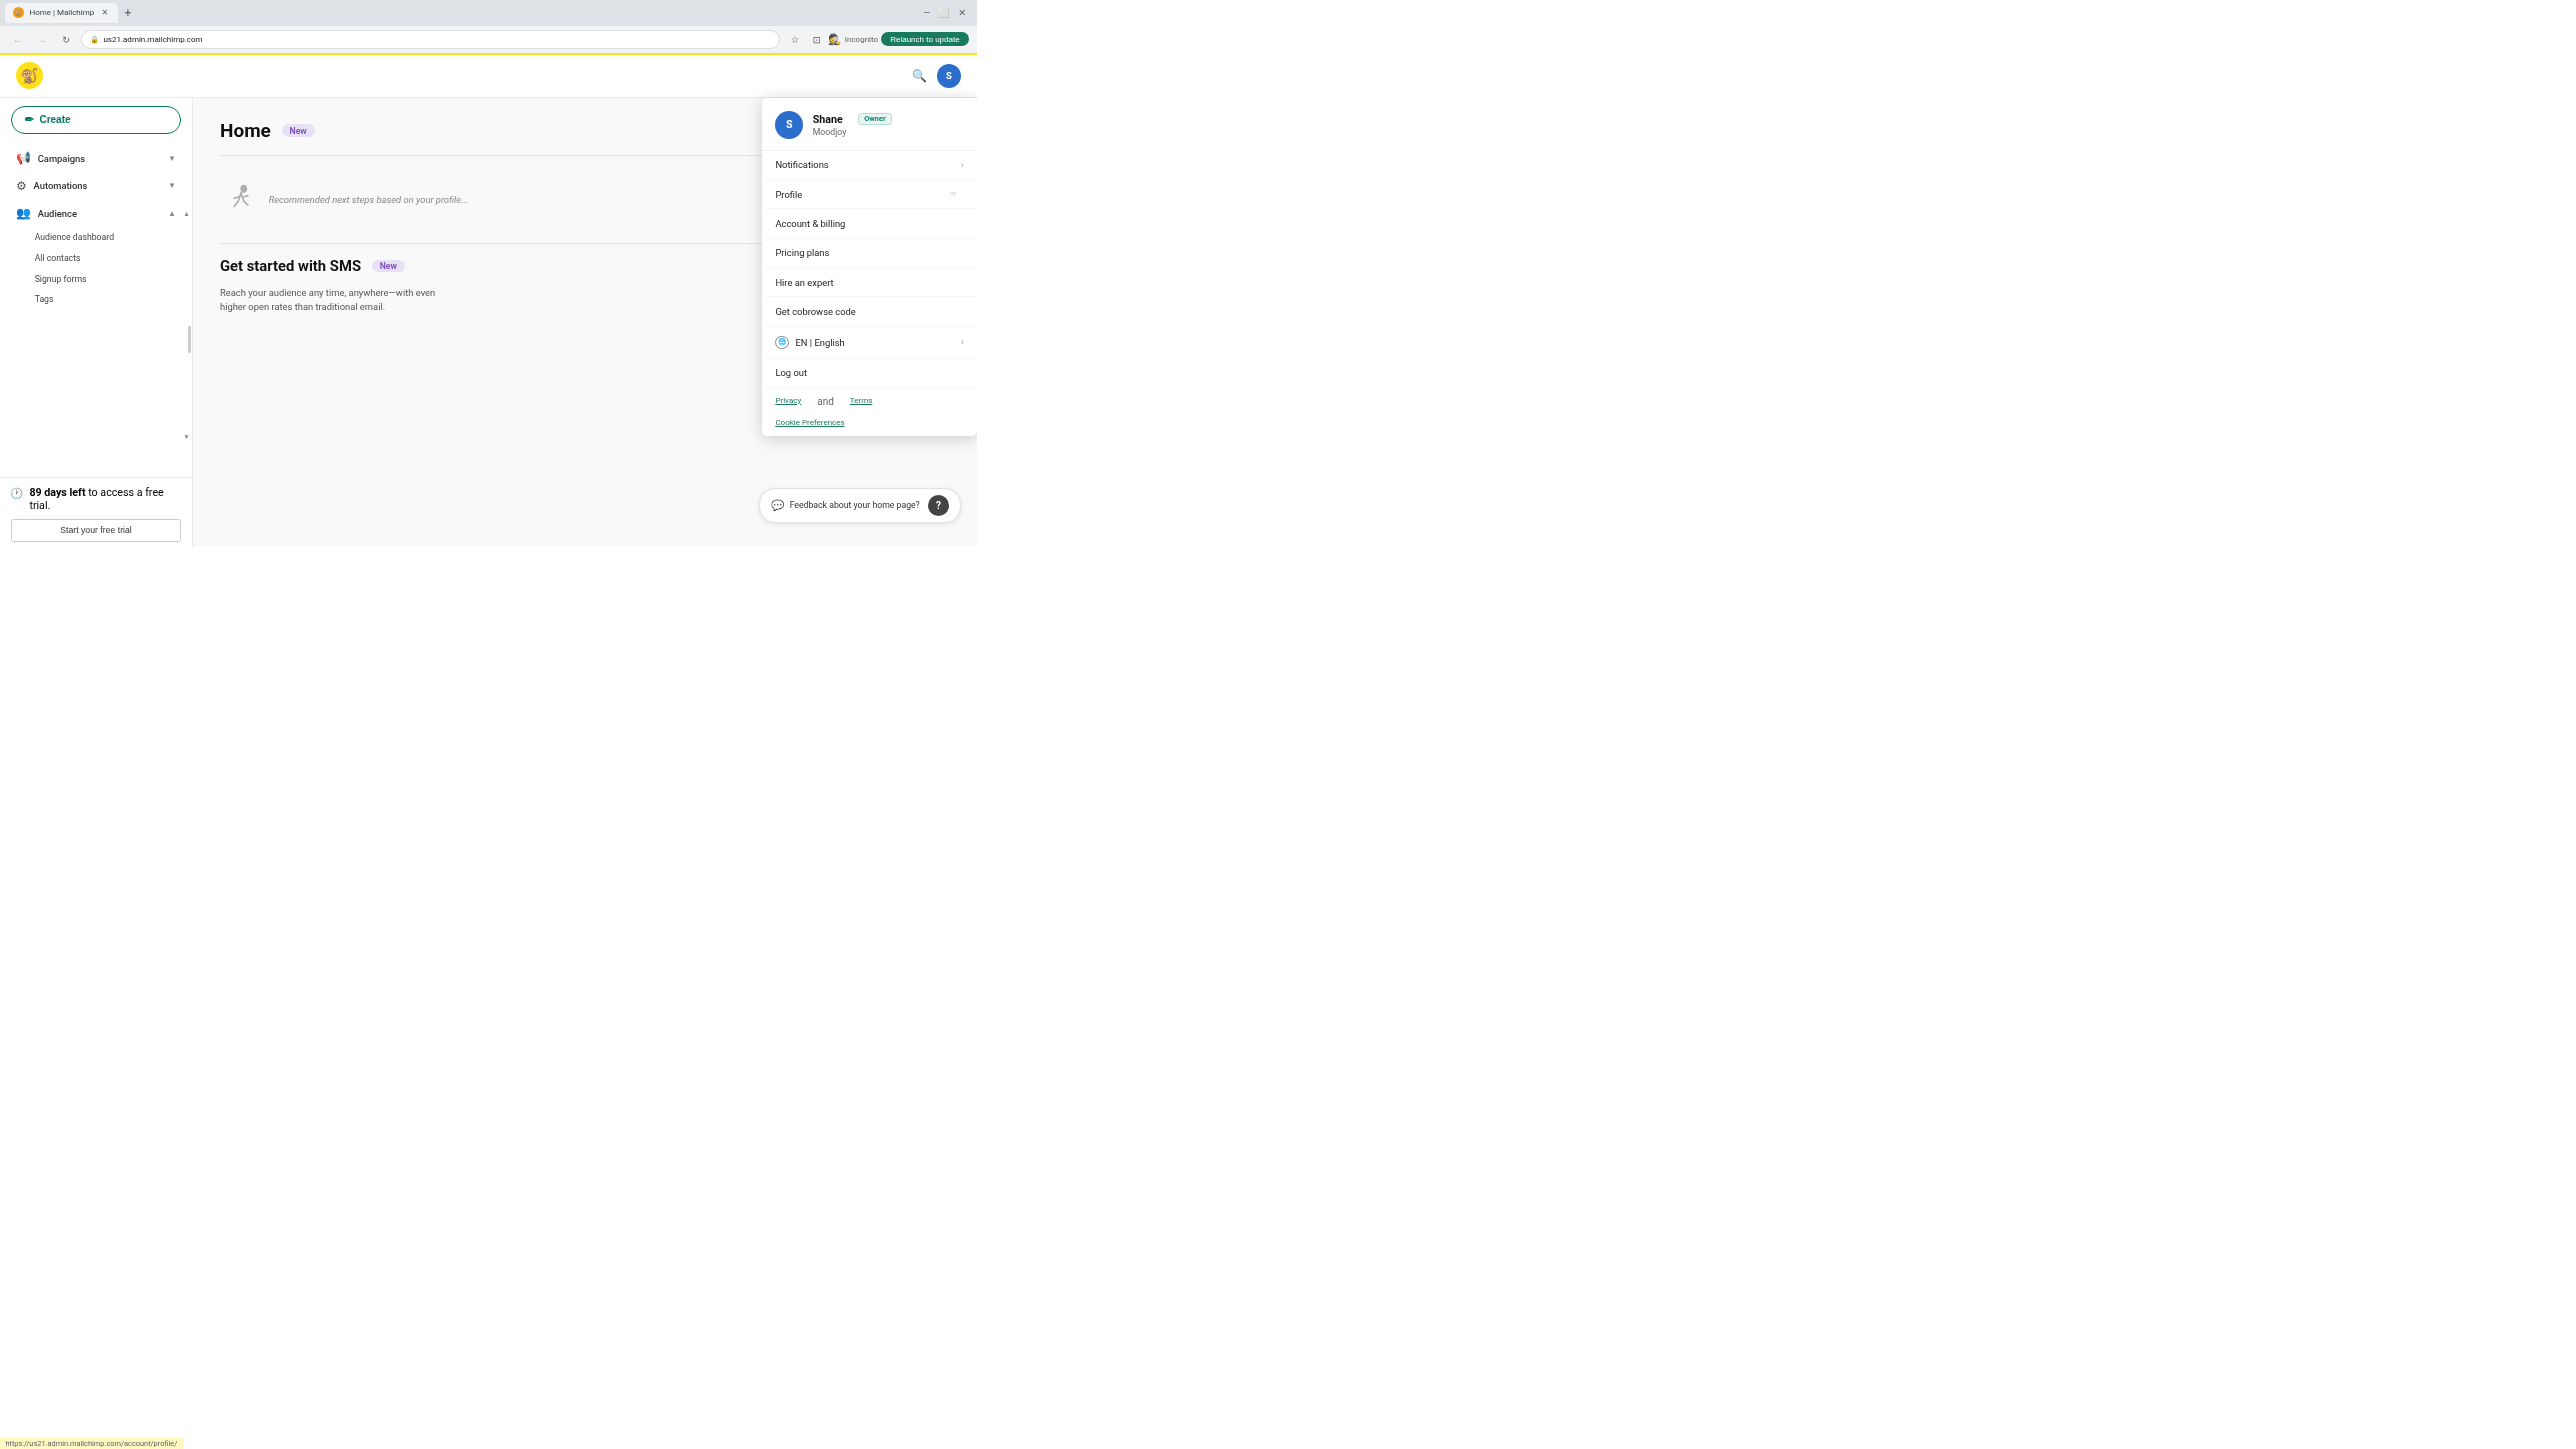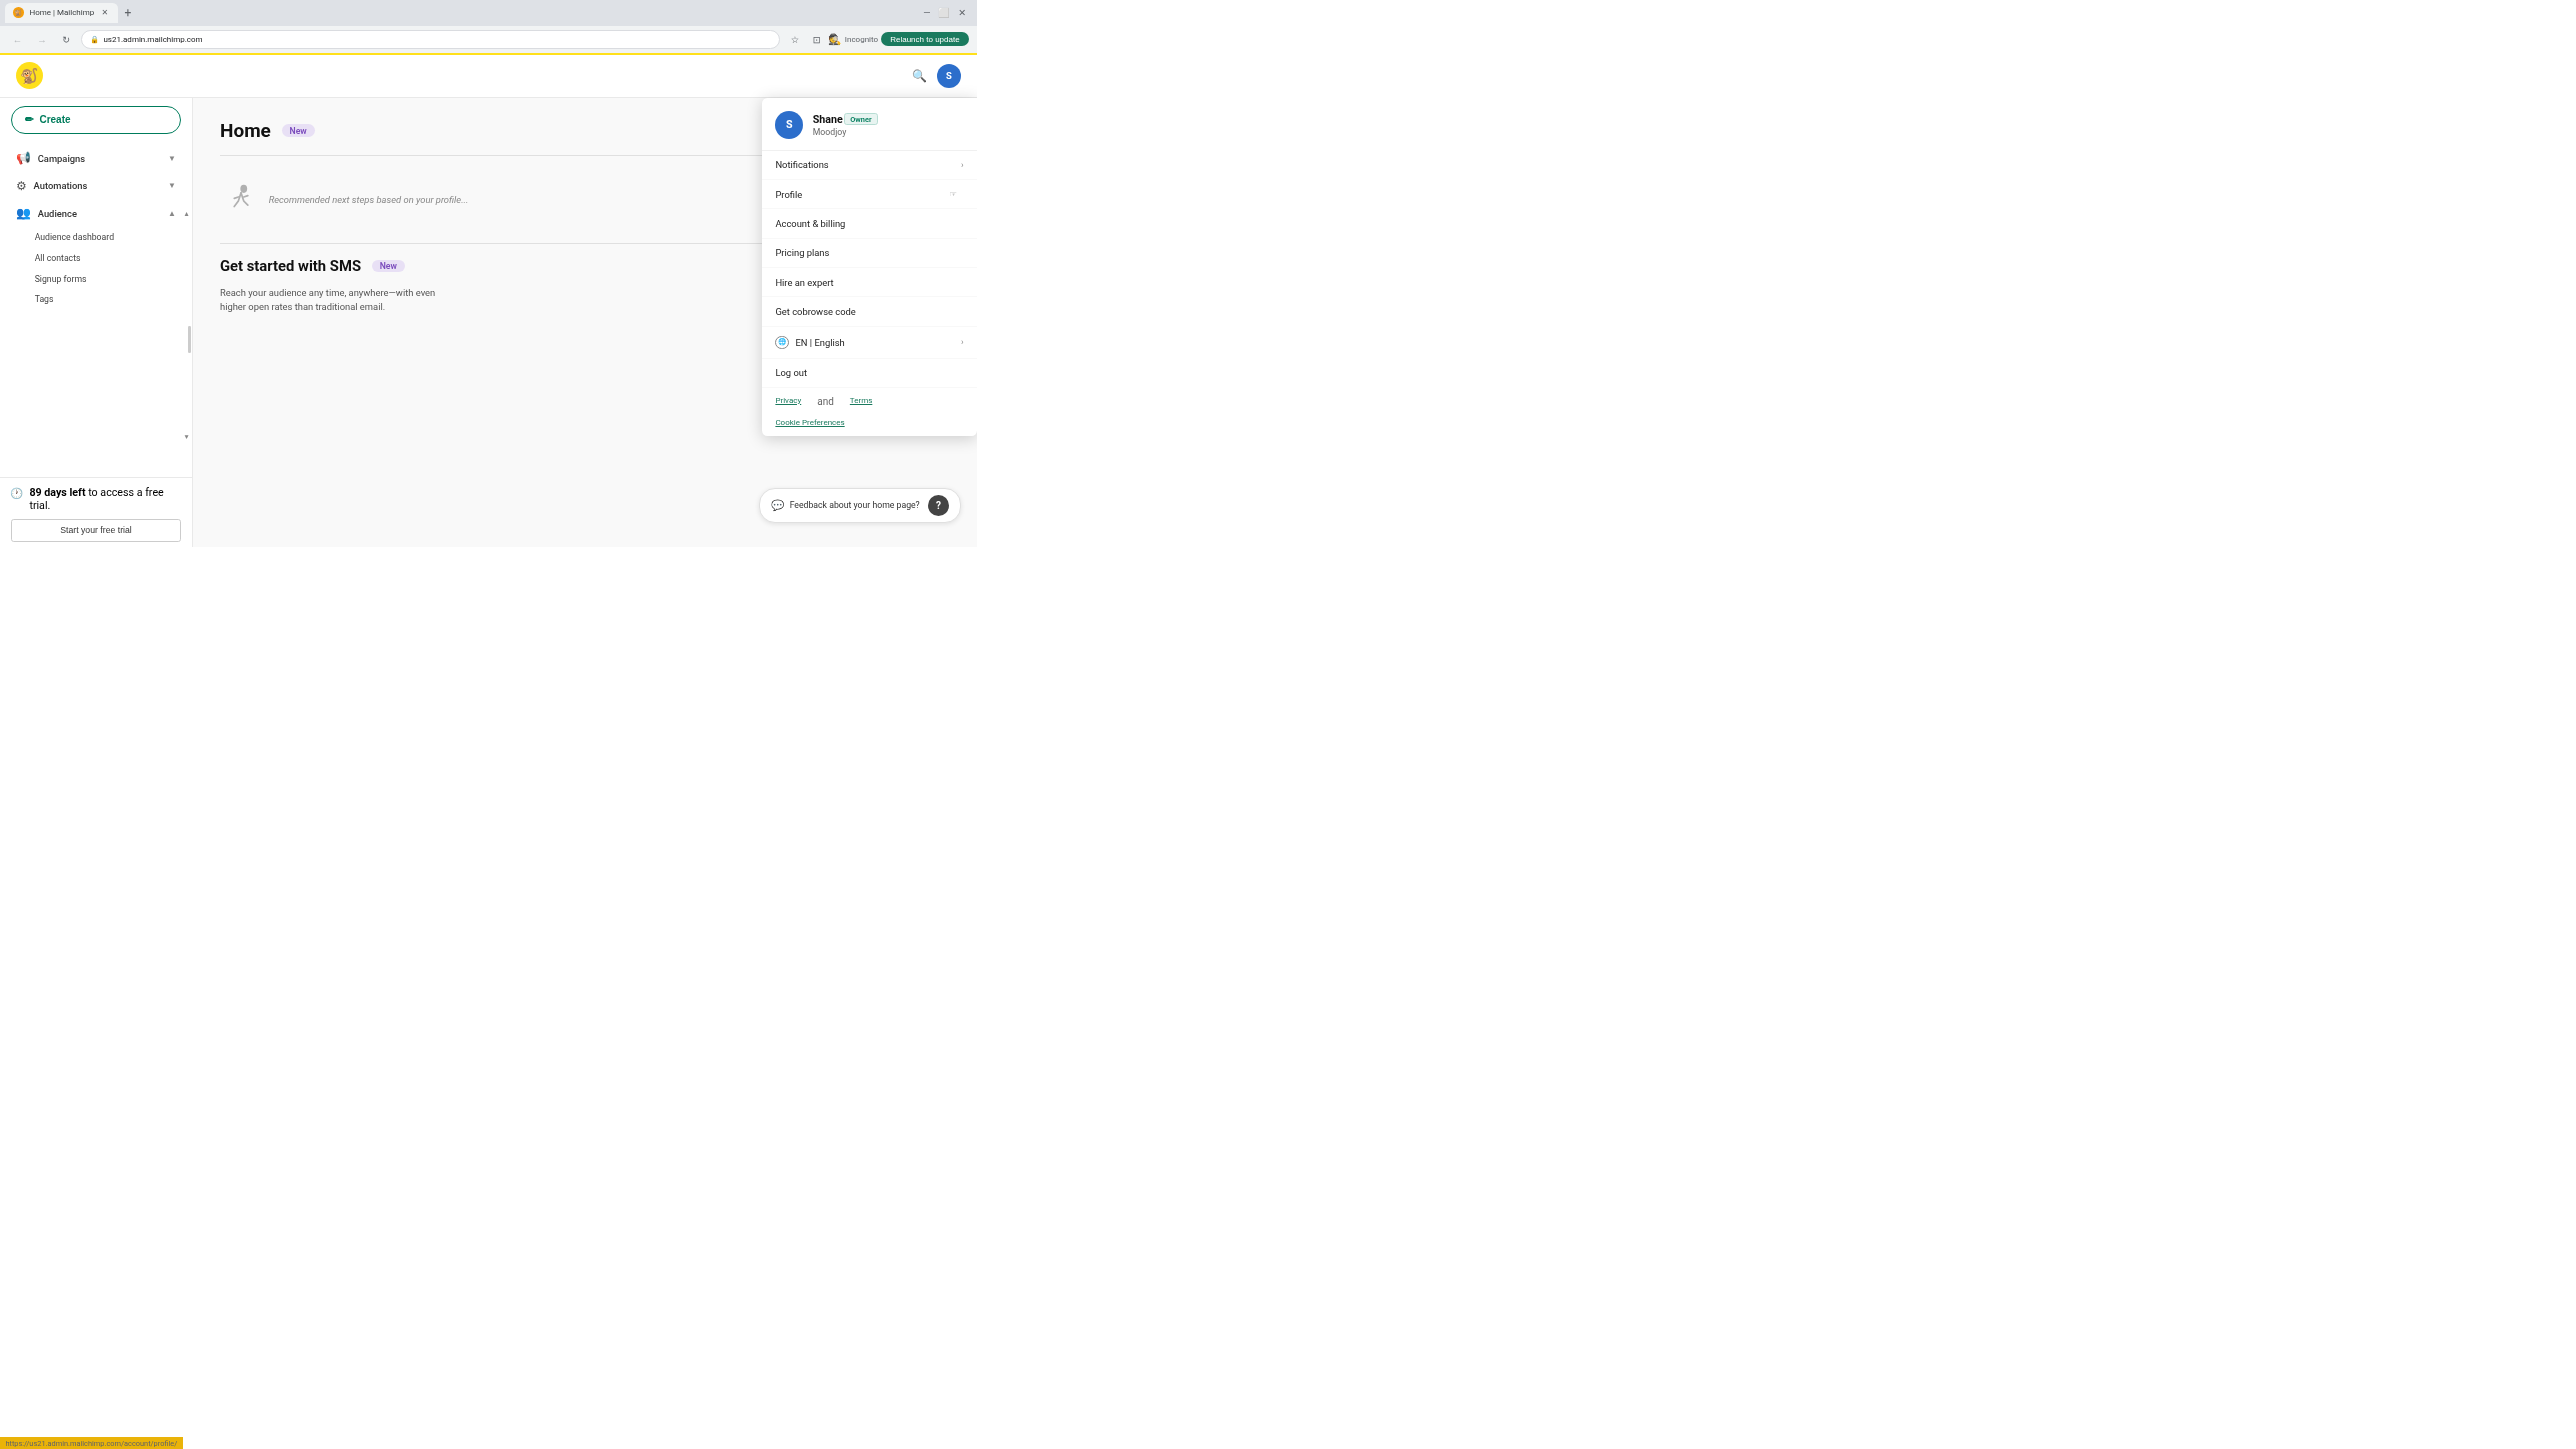--- a/index.html
+++ b/index.html
@@ -332,22 +332,22 @@
       width: 28px; height: 28px;
       background: #2c6ecb;
       border-radius: 50%;
       display: flex; align-items: center; justify-content: center;
       font-size: 10.7px; color: white; font-weight: bold;
       flex-shrink: 0;
     }
     .dd-user-info { flex: 1; }
     .dd-user-name-row {
       display: flex;
-      align-items: center;
-      gap: 1px;
+      align-items: flex-start;
+      gap: 15px;
     }
     .dd-user-name {
       font-size: 10.7px;
       font-weight: 700;
       color: #111;
     }
     .dd-owner-badge {
       background: #e8f4f1;
       color: #007c5c;
       border: 0.7px solid #b8ddd4;
@@ -414,21 +414,21 @@
     .dd-footer-text {
       font-size: 10px;
       color: #666;
     }
 
     
     .status-bar {
       position: fixed;
       bottom: 0;
       left: 0;
-      background: #eab308;
+      background: #fef9c3;
       color: #5f6368;
       font-size: 7.4px;
       padding: 1.3px 5.4px;
       z-index: 200;
     }
 
     
     .feedback-bar {
       position: absolute;
       bottom: 27px;

